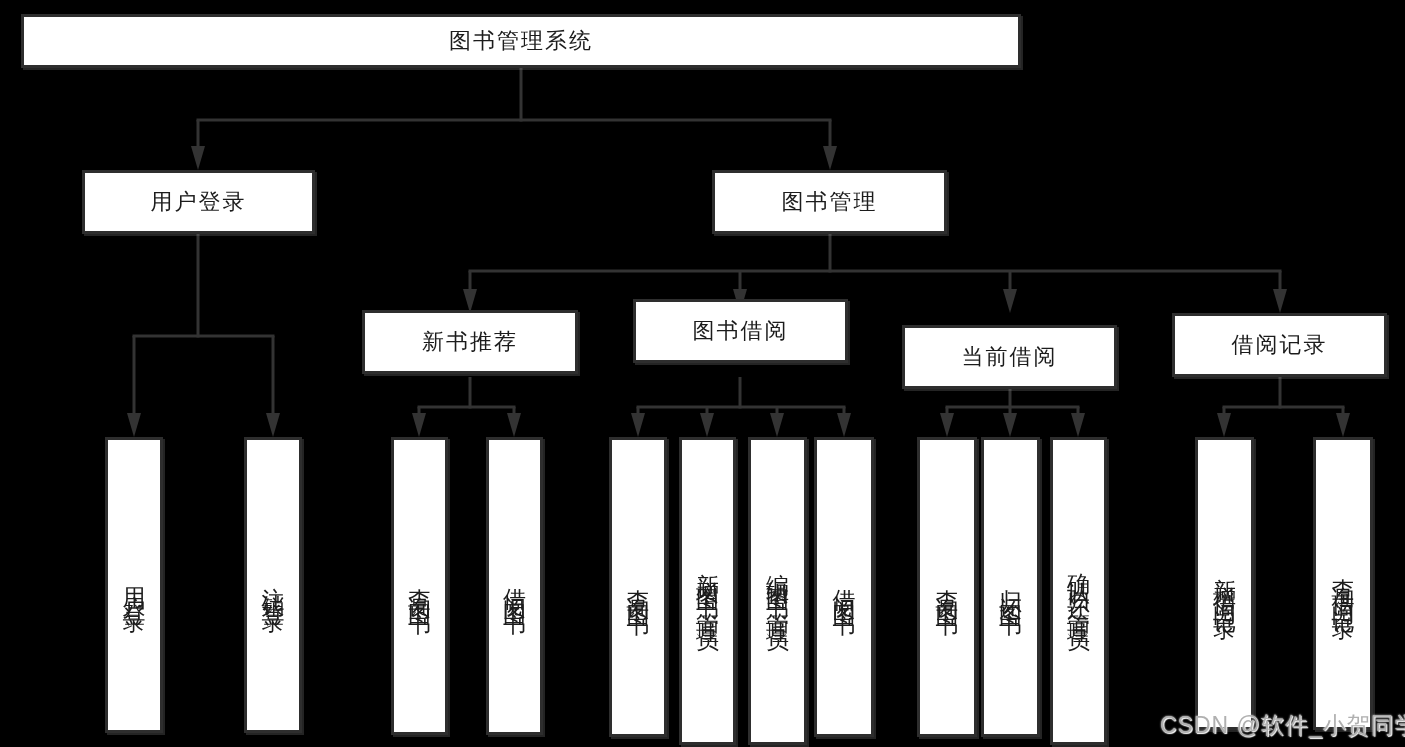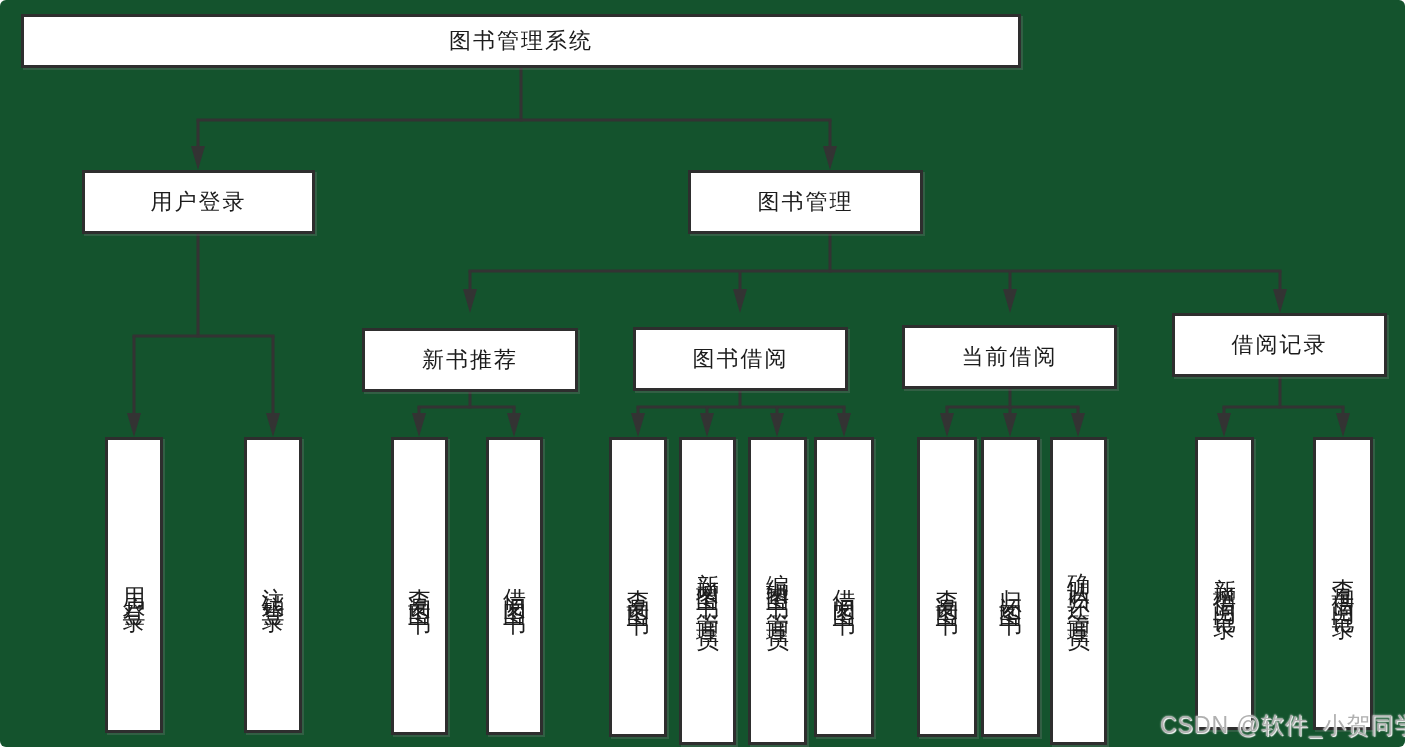--- a/index.html
+++ b/index.html
@@ -1,23 +1,22 @@
 <!DOCTYPE html>
 <html><head>
 <meta charset="utf-8">
 <style>
   html, body { margin: 0; padding: 0; background: #ffffff; }
   #canvas {
     position: relative;
     width: 1405px;
     height: 747px;
-    background: #14532d;
+    background: #000000;
     overflow: hidden;
     font-family: "Liberation Sans", "DejaVu Sans", sans-serif;
-    border-radius: 6px;
   }
   #connectors {
     position: absolute;
     left: 0; top: 0;
     width: 1405px; height: 747px;
   }
   .box {
     position: absolute;
     box-sizing: border-box;
     border: 3px solid #2e2e2e;
@@ -121,28 +120,28 @@
     </g>
   </svg>
 
   <div class="box h" style="left:21px; top:14px; width:1000px; height:54px;">
     <span>图书管理系统</span>
   </div>
 
   <div class="box h" style="left:82px; top:170px; width:233px; height:64px;">
     <span>用户登录</span>
   </div>
-  <div class="box h" style="left:688px; top:170px; width:235px; height:64px;">
+  <div class="box h" style="left:712px; top:170px; width:235px; height:64px;">
     <span>图书管理</span>
   </div>
 
-  <div class="box h" style="left:362px; top:328px; width:216px; height:64px;">
+  <div class="box h" style="left:362px; top:310px; width:216px; height:64px;">
     <span>新书推荐</span>
   </div>
-  <div class="box h" style="left:633px; top:327px; width:215px; height:64px;justify-content:center;">
+  <div class="box h" style="left:633px; top:299px; width:215px; height:64px;justify-content:center;">
     <span>图书借阅</span>
   </div>
   <div class="box h" style="left:902px; top:313px; width:215px; height:64px;margin-top:12px;">
     <span>当前借阅</span>
   </div>
   <div class="box h" style="left:1172px; top:313px; width:215px; height:64px;">
     <span>借阅记录</span>
   </div>
 
   <div class="box v" style="left:105px; top:437px; width:58px; height:296px;">

